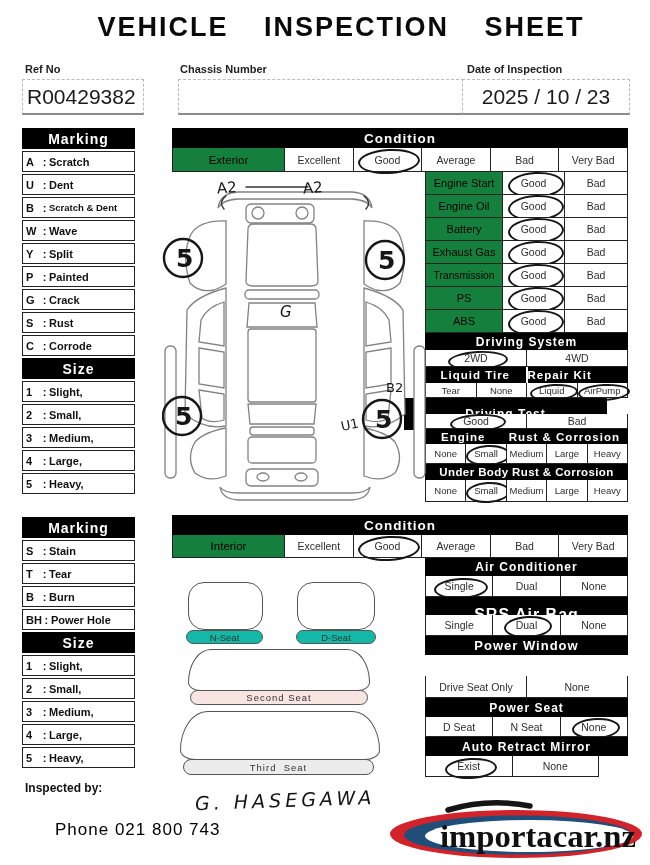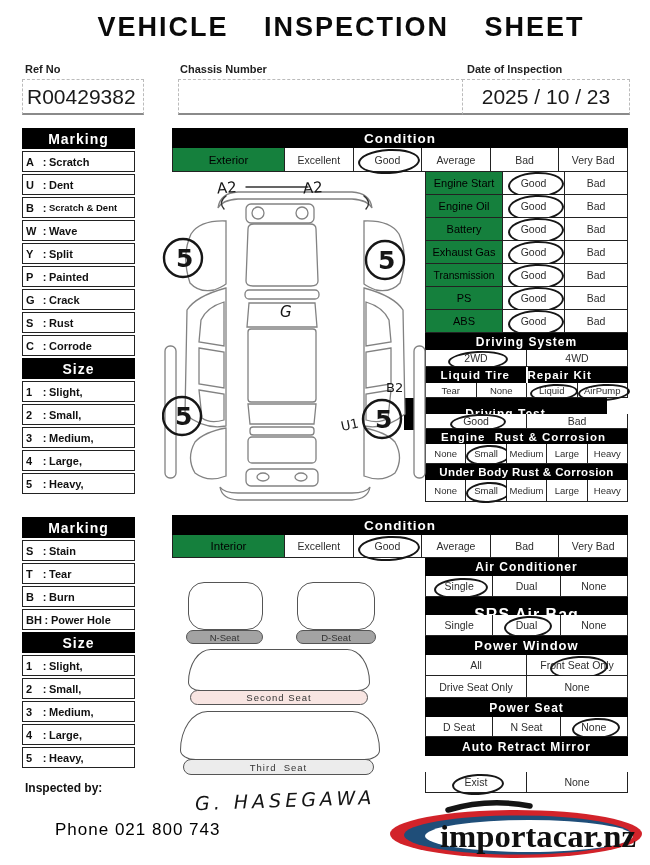--- a/index.html
+++ b/index.html
@@ -24,21 +24,21 @@
   .sel::after{content:"";position:absolute;left:50%;top:50%;
       width:var(--rw,50px);height:var(--rh,20px);
       margin-left:calc(var(--rw,50px) / -2);margin-top:calc(var(--rh,20px) / -2);
       border:2.6px solid #161616;border-radius:50%;transform:rotate(-3deg);pointer-events:none}
   .ltable{width:113px}
   .lrow{height:21px;margin-top:2px;border:1px solid #222;background:#fff;display:flex;
         align-items:center;font-weight:bold;font-size:11px;padding-left:3px;box-sizing:border-box;color:#111}
   .lcode{min-width:14px}
   .lcolon{width:9px;text-align:center}
   .seatback{border:1.4px solid #555;background:#fff;box-sizing:border-box}
-  .seatpill{border:1.4px solid #555;background:#a3a3a3;box-sizing:border-box;display:flex;
+  .seatpill{border:1.4px solid #555;background:#14b8a6;box-sizing:border-box;display:flex;
             align-items:center;justify-content:center;font-size:9.5px;color:#333;border-radius:8px}
   .sig{font-size:19px;font-style:italic;letter-spacing:4px;color:#151515;transform:rotate(-2deg);
        font-family:"DejaVu Sans",sans-serif;white-space:nowrap}
   .phone{font-size:17px;letter-spacing:1px;color:#000000}
   .insp{font-size:12px;font-weight:bold}
 </style>
 </head>
 <body>
 
 <div id="sheet">
@@ -200,21 +200,21 @@
   </div>
 
   <div class="abs bar" style="left:404px;top:398px;width:203px;height:32px;font-size:12px">Driving Test</div>
   <div class="abs trow" style="left:425px;top:414px;width:203px;height:15px">
     <div class="cell opt sel" style="flex:1;--rw:52px;--rh:14px">Good</div>
     <div class="cell opt" style="flex:1">Bad</div>
   </div>
 
   <div class="abs bar" style="left:425px;top:429px;width:203px;height:15px;font-size:11.5px;justify-content:space-between">
     <span style="margin-left:16px">Engine</span>
-    <span style="margin-right:22px">Rust &amp; Corrosion</span>
+    <span style="margin-right:8px">Rust &amp; Corrosion</span>
   </div>
   <div class="abs trow" style="left:425px;top:444px;width:203px;height:20px">
     <div class="cell sm" style="flex:1">None</div>
     <div class="cell sm sel" style="flex:1;--rw:40px;--rh:17px">Small</div>
     <div class="cell sm" style="flex:1">Medium</div>
     <div class="cell sm" style="flex:1">Large</div>
     <div class="cell sm" style="flex:1">Heavy</div>
   </div>
 
   <div class="abs bar" style="left:425px;top:464px;width:203px;height:16px;font-size:11.5px;letter-spacing:.4px">Under Body Rust &amp; Corrosion</div>
@@ -349,38 +349,34 @@
   </div>
 
   <div class="abs bar" style="left:425px;top:597px;width:203px;height:36px;font-size:16px">SRS Air Bag</div>
   <div class="abs trow" style="left:425px;top:615px;width:203px;height:21px">
     <div class="cell opt" style="flex:1">Single</div>
     <div class="cell opt sel" style="flex:1;--rw:44px;--rh:18px">Dual</div>
     <div class="cell opt" style="flex:1">None</div>
   </div>
 
   <div class="abs bar" style="left:425px;top:636px;width:203px;height:19px;font-size:13px">Power Window</div>
-  <div class="abs trow" style="left:425px;top:655px;width:203px;height:21px">
-    <div class="cell opt" style="flex:1">All</div>
-    <div class="cell opt sel" style="flex:1;--rw:54px;--rh:19px">Front Seat Only</div>
-  </div>
   <div class="abs trow" style="left:425px;top:676px;width:203px;height:22px">
     <div class="cell opt" style="flex:1">Drive Seat Only</div>
     <div class="cell opt" style="flex:1">None</div>
   </div>
 
   <div class="abs bar" style="left:425px;top:698px;width:203px;height:19px;font-size:12px">Power Seat</div>
   <div class="abs trow" style="left:425px;top:717px;width:203px;height:20px">
     <div class="cell opt" style="flex:1">D Seat</div>
     <div class="cell opt" style="flex:1">N Seat</div>
     <div class="cell opt sel" style="flex:1;--rw:44px;--rh:17px">None</div>
   </div>
 
   <div class="abs bar" style="left:425px;top:737px;width:203px;height:19px;font-size:12px">Auto Retract Mirror</div>
-  <div class="abs trow" style="left:425px;top:772px;width:203px;height:21px">
+  <div class="abs trow" style="left:425px;top:756px;width:174px;height:21px">
     <div class="cell opt sel" style="flex:1;--rw:48px;--rh:17px">Exist</div>
     <div class="cell opt" style="flex:1">None</div>
   </div>
 
   <div class="abs seatback" style="left:188px;top:582px;width:75px;height:48px;border-radius:16px"></div>
   <div class="abs seatpill" style="left:186px;top:630px;width:77px;height:14px;border-radius:7px">N-Seat</div>
   <div class="abs seatback" style="left:297px;top:582px;width:78px;height:48px;border-radius:16px"></div>
   <div class="abs seatpill" style="left:296px;top:630px;width:80px;height:14px;border-radius:7px">D-Seat</div>
 
   <div class="abs seatback" style="left:188px;top:649px;width:182px;height:42px;border-radius:26px 26px 14px 14px / 38px 38px 10px 10px"></div>

